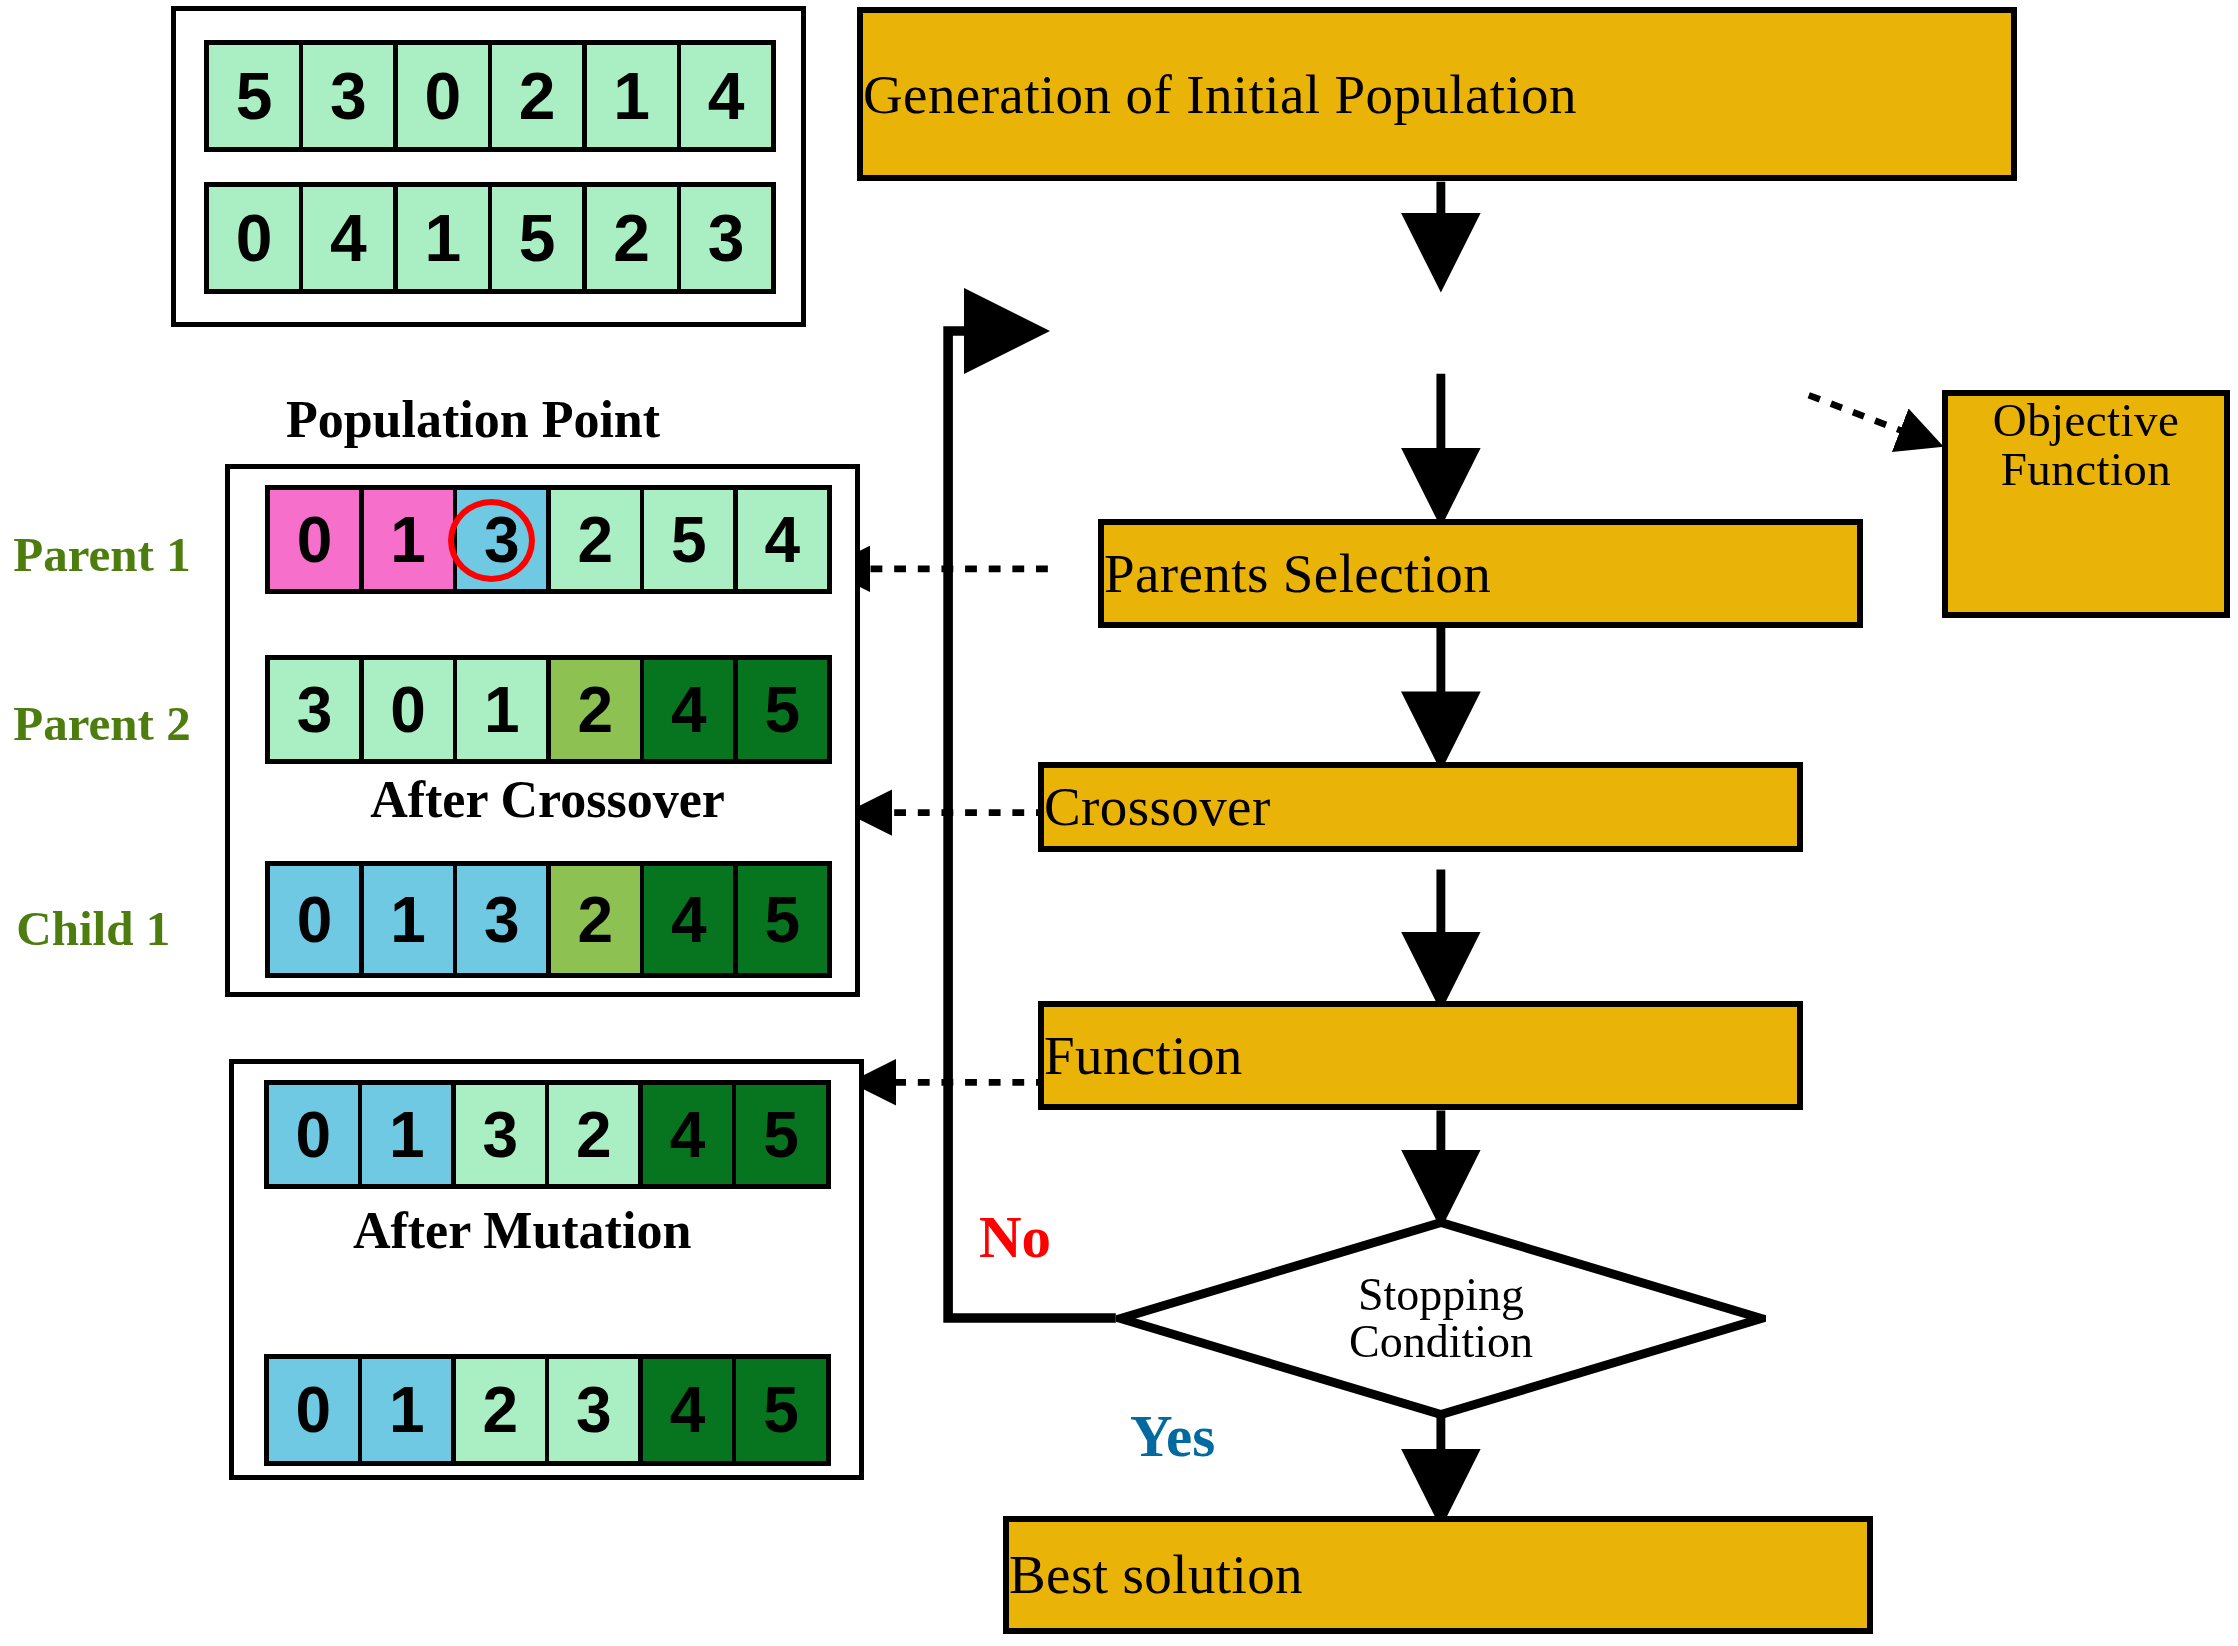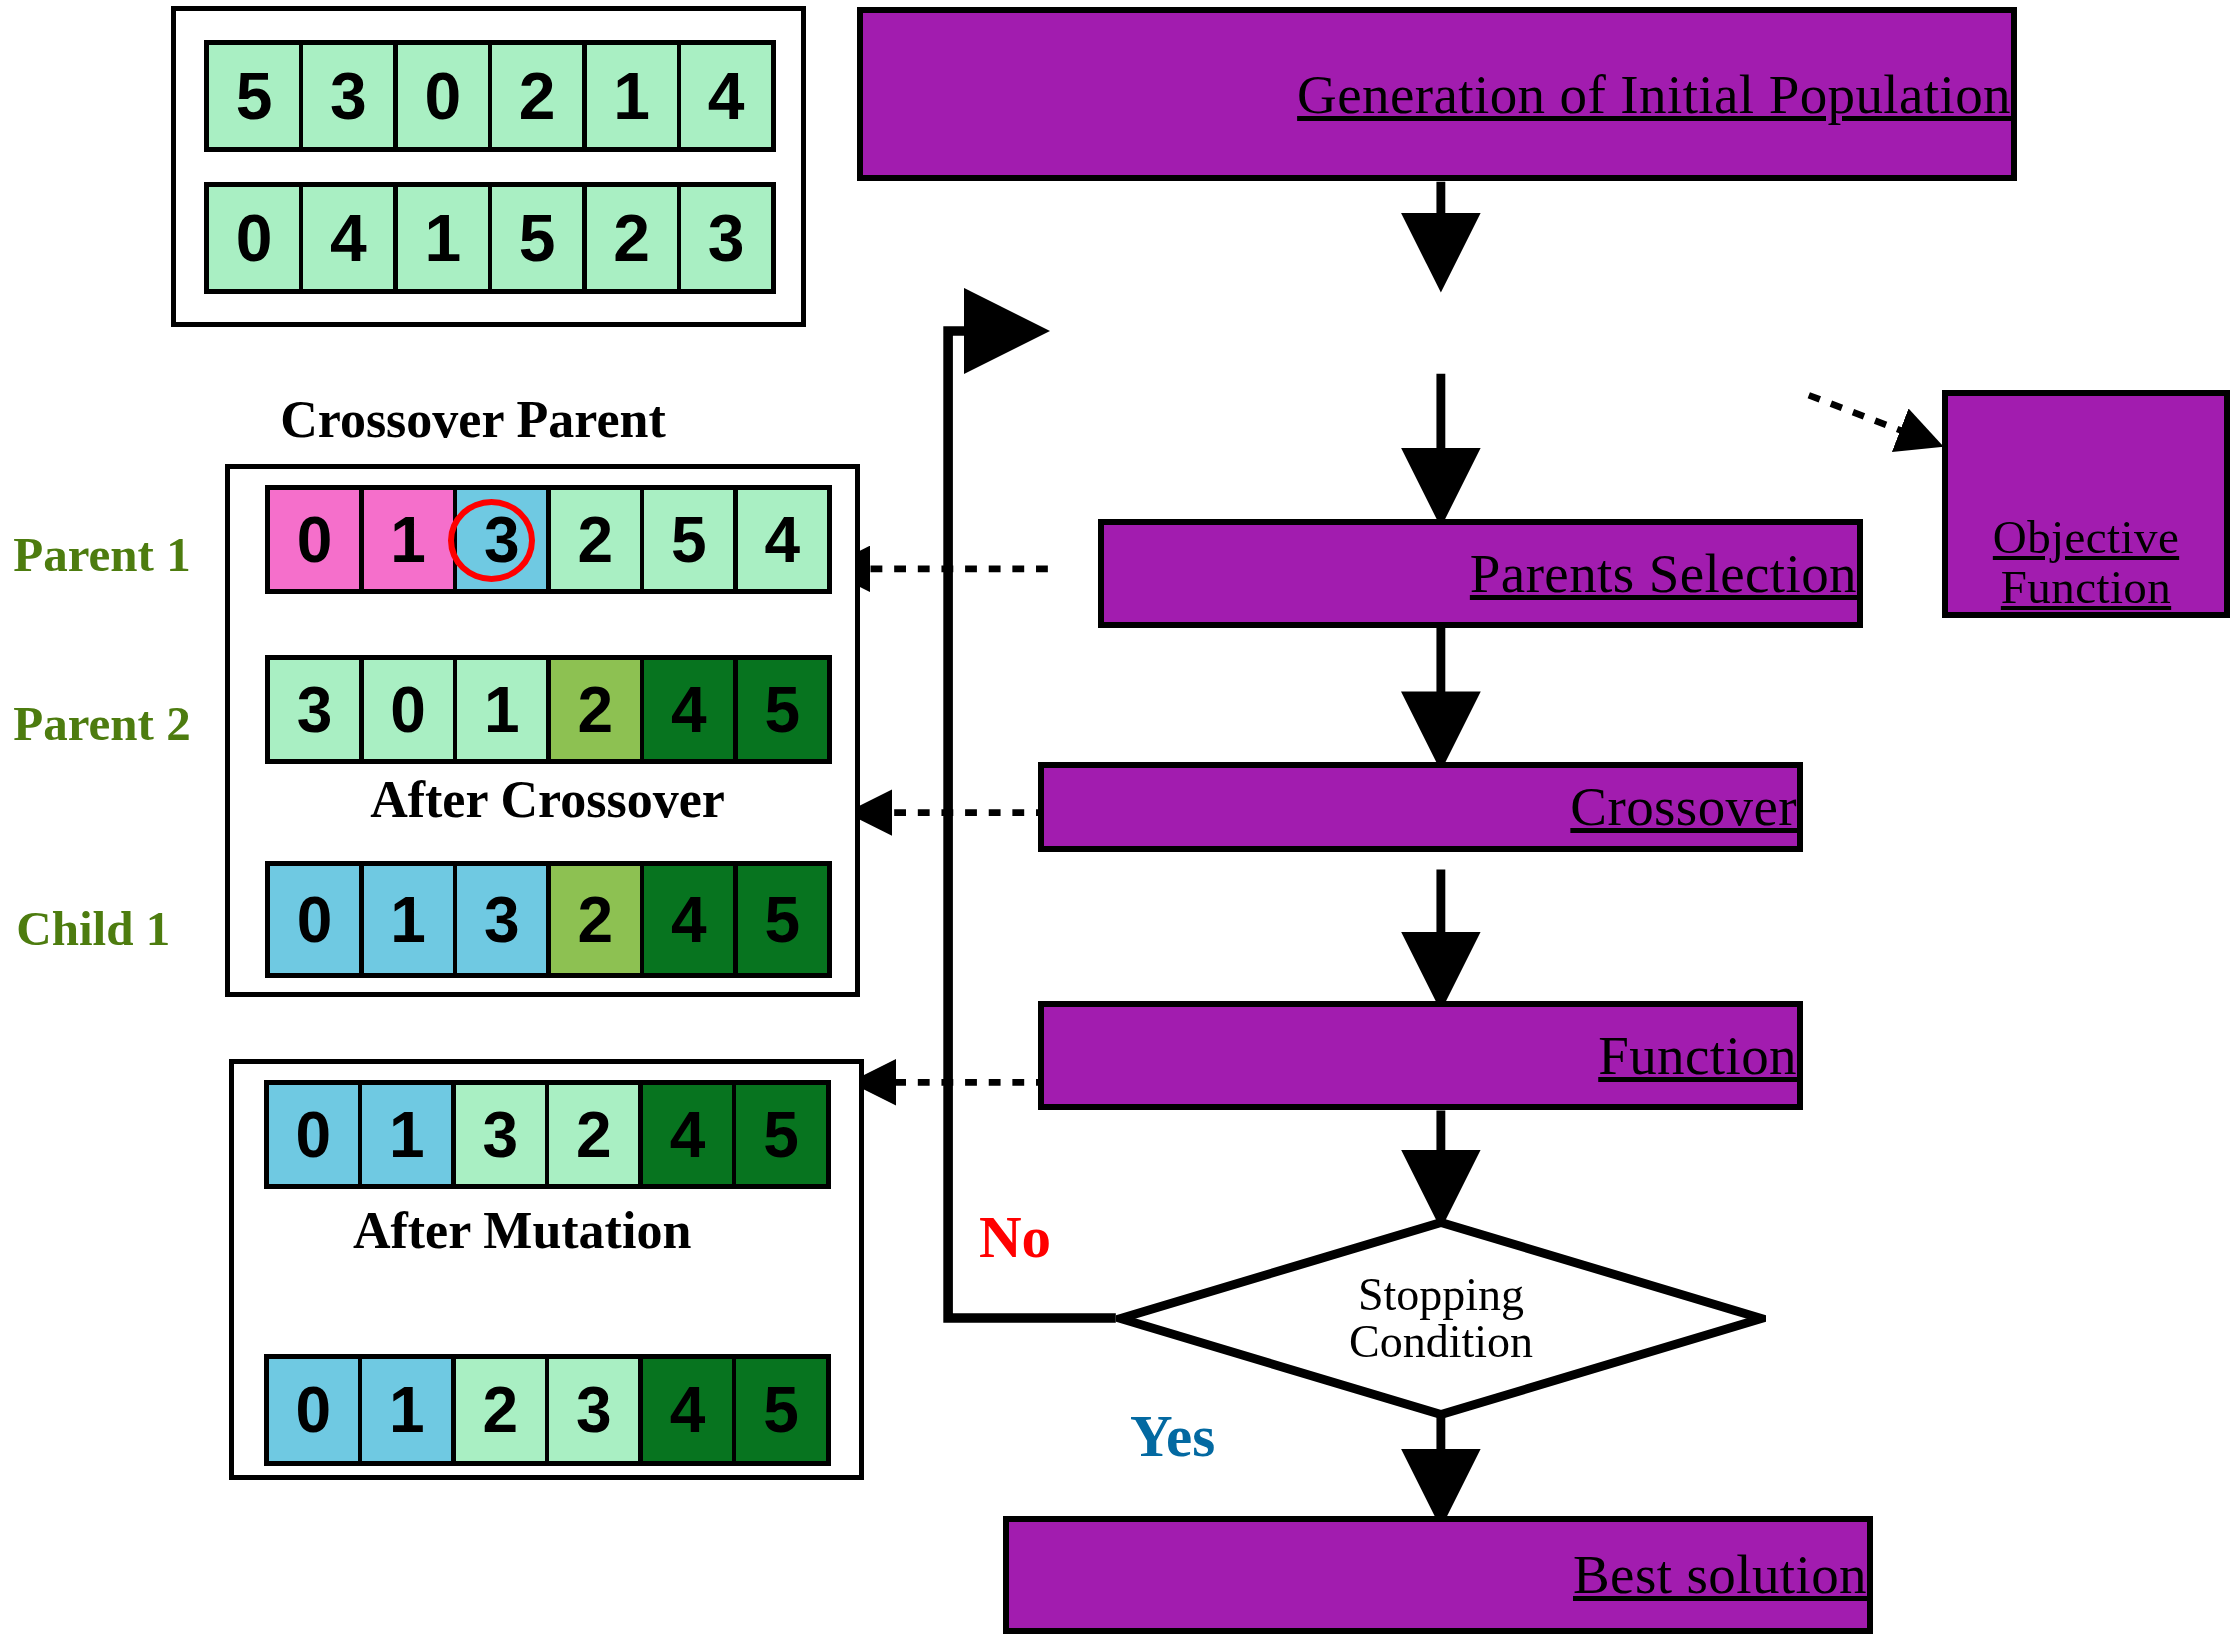--- a/index.html
+++ b/index.html
@@ -13,28 +13,27 @@
     height: 1646px;
     background: #ffffff;
     font-family: "Liberation Serif", "DejaVu Serif", serif;
     overflow: hidden;
   }
   .abs { position: absolute; box-sizing: border-box; }
 
   
   .fbox {
     border: 6.6px solid #000000;
-    background: #a21caf;
+    background: #eab308;
     display: flex;
     align-items: center;
-    justify-content: flex-end;
+    justify-content: flex-start;
     text-align: center;
     color: #000000;
     line-height: 1.05;
-    text-decoration: underline;
   }
   .fbox-label { font-size: 55px; letter-spacing: 0.4px; }
   .fbox-label.two-line { font-size: 47px; }
 
   
   .strip {
     display: flex;
     border: 5.2px solid #000000;
     background: #000000;
     gap: 4.4px;
@@ -169,21 +168,21 @@
         </div>
       <div class="cell" style="flex: 1 1 0%; font-size: 66px; background-color: rgb(169, 239, 195);">
         <span>2</span>
         </div>
       <div class="cell" style="flex: 1 1 0%; font-size: 66px; background-color: rgb(169, 239, 195);">
         <span>3</span>
         </div>
     </div>
   </div>
 
-  <div class="abs caption" style="left:266px; top:390px; width:414px;">Crossover Parent</div>
+  <div class="abs caption" style="left:266px; top:390px; width:414px;">Population Point</div>
 
   <div class="abs panel" style="left:225px; top:464px; width:635px; height:533px;">
 
     <div class="abs strip" style="left:35px; top:16.3px; width:567px; height:109px;">
       <div class="cell" style="flex: 1 1 0%; font-size: 64px; background-color: rgb(245, 111, 203);">
         <span>0</span>
         </div>
       <div class="cell" style="flex: 1 1 0%; font-size: 64px; background-color: rgb(245, 111, 203);">
         <span>1</span>
         </div>

